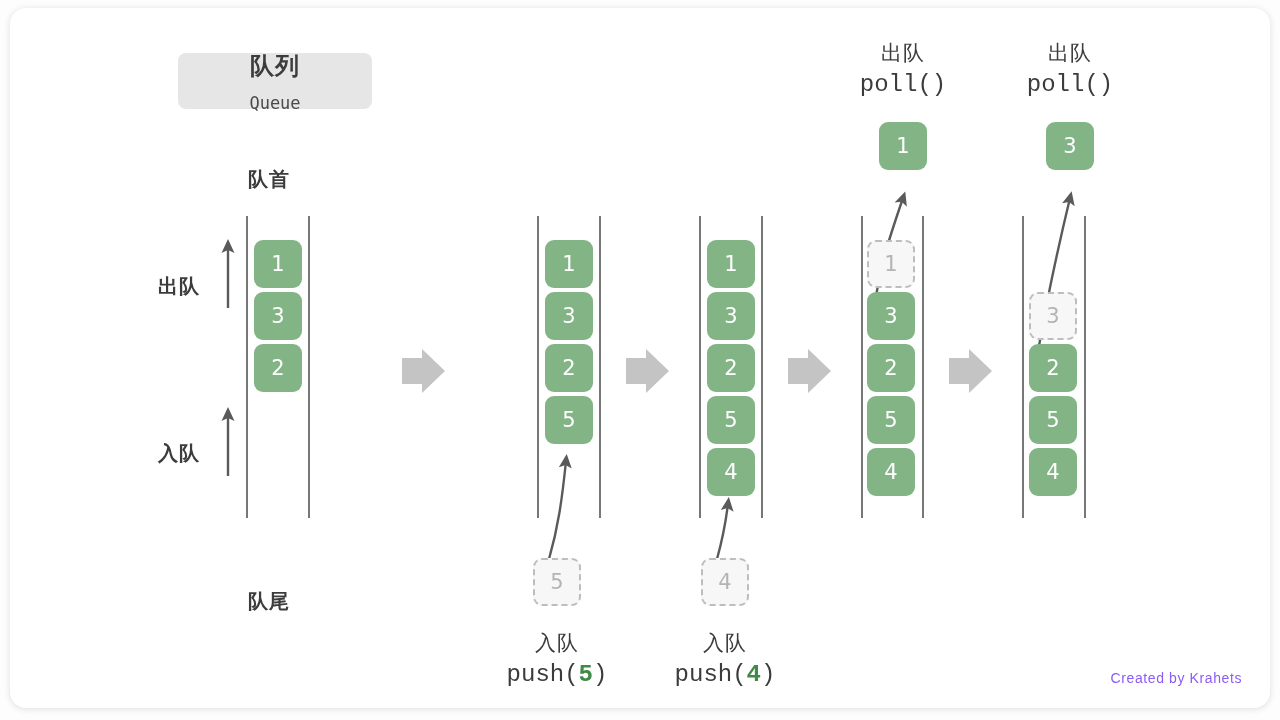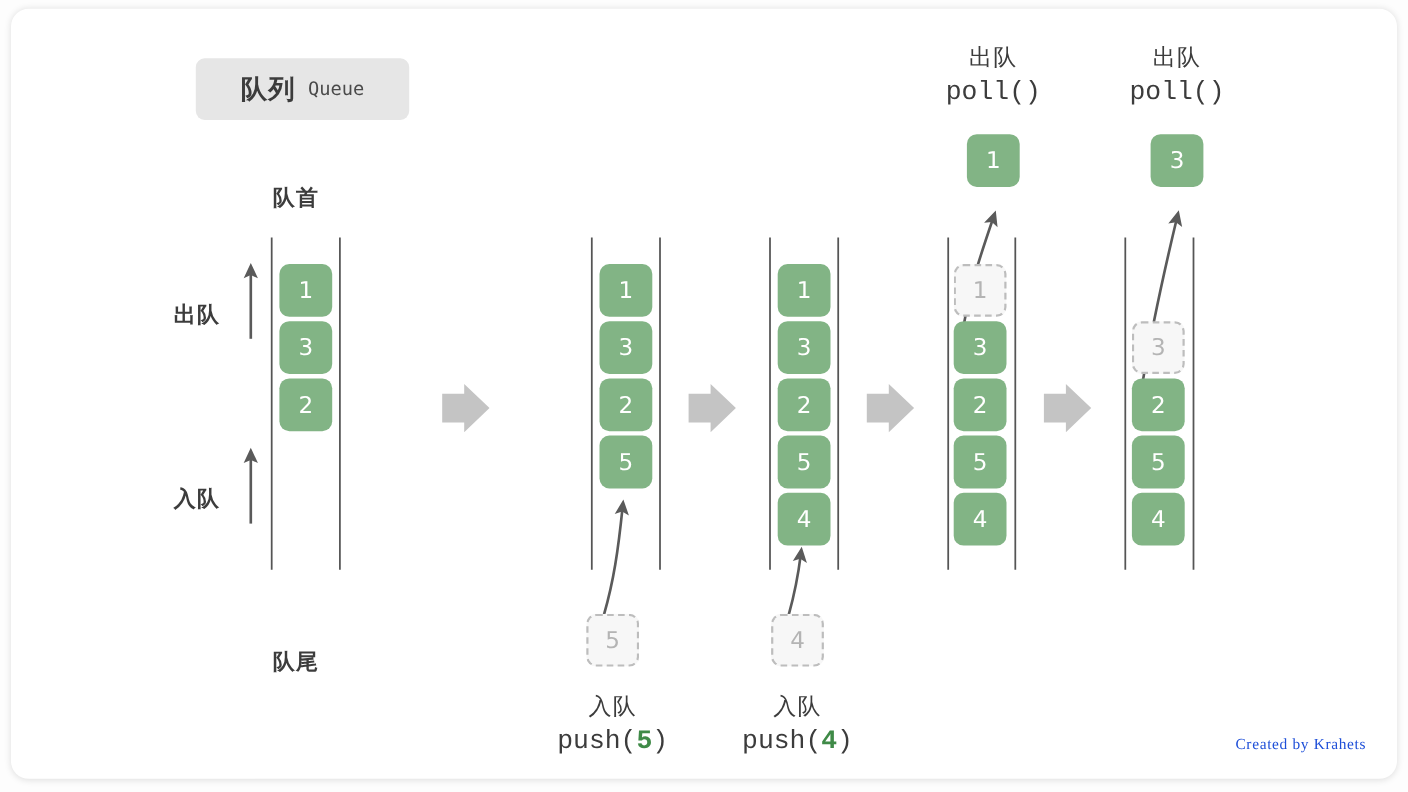--- a/index.html
+++ b/index.html
@@ -32,20 +32,21 @@
     left: 168px;
     top: 45px;
     width: 194px;
     height: 56px;
     background: #e6e6e6;
     border-radius: 8px;
     display: flex;
     align-items: center;
     justify-content: center;
     gap: 11px;
+    flex-direction: column;
   }
   .title-cn {
     font-size: 24px;
     font-weight: bold;
     color: #3c3c3c;
     letter-spacing: 1px;
   }
   .title-en {
     font-family: "DejaVu Sans Mono", "Liberation Mono", monospace;
     font-size: 17px;
@@ -103,23 +104,23 @@
     font-family: Liberation Mono, monospace;
     font-size: 24px;
     color: #3c3c3c;
   }
   .op-code .num { color: #3f8a47; font-weight: bold; }
 
   
   .watermark {
     right: 28px;
     bottom: 22px;
-    font-family: Liberation Serif, serif;
+    font-family: Liberation Sans, sans-serif;
     font-size: 14px;
-    color: #1d4ed8;
+    color: #8b5cf6;
     letter-spacing: 0.6px;
   }
   svg { position: absolute; left: 0; top: 0; overflow: visible; }
 </style>
 </head>
 <body>
 
 <div id="root">
   <div class="card">
 

